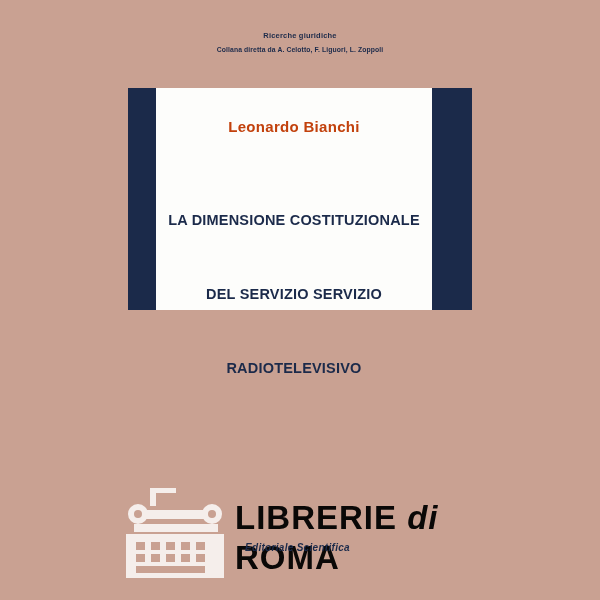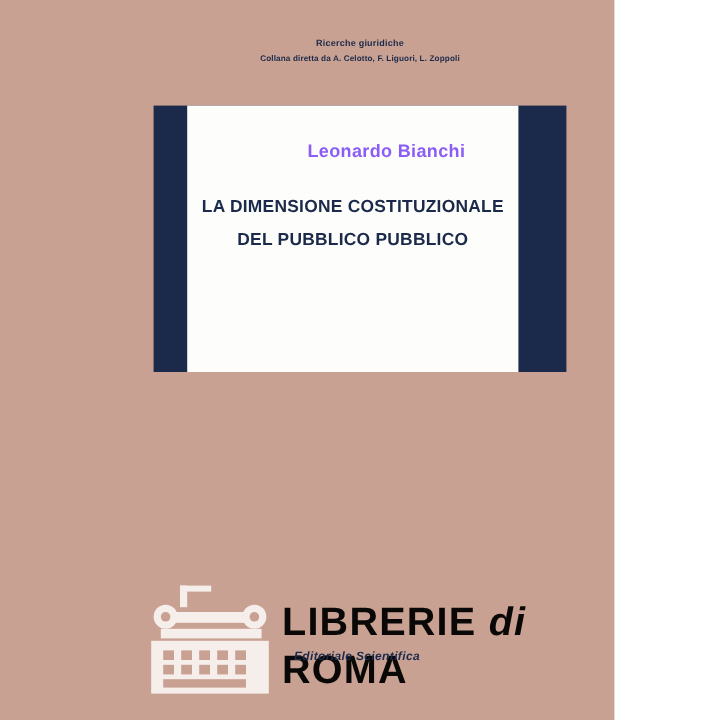--- a/index.html
+++ b/index.html
@@ -12,21 +12,21 @@
     background: #ffffff;
     font-family: "Liberation Sans", sans-serif;
     overflow: hidden;
   }
 
   
   .cover {
     position: absolute;
     left: 0;
     top: 0;
-    width: 512px;
+    width: 600px;
     height: 600px;
     background: #c9a192;
   }
 
   .series-block {
     position: absolute;
     left: 0;
     top: 30px;
     width: 600px;
     text-align: center;
@@ -63,40 +63,39 @@
     height: 222px;
     background: #fdfdfb;
   }
 
   .author {
     position: absolute;
     left: 0;
     top: 30px;
     width: 276px;
     text-align: center;
-    color: #8b5cf6;
+    color: #c2410c;
     font-size: 15px;
     font-weight: bold;
     letter-spacing: 0.3px;
-    padding-left: 28px;
   }
 
   .booktitle {
     position: absolute;
     left: 8px;
     top: 72px;
     width: 260px;
     text-align: center;
     color: #1b2a4a;
     font-size: 14.5px;
     font-weight: bold;
     line-height: 27px;
     letter-spacing: 0.2px;
   }
-  .booktitle div { white-space: nowrap; }
+  .booktitle div { white-space: nowrap; margin-top: 47px; }
 
   
   .watermark {
     position: absolute;
     left: 95px;
     top: 480px;
     width: 420px;
     height: 105px;
   }
 
@@ -147,21 +146,22 @@
     <div class="series-title">Ricerche giuridiche</div>
     <div class="series-sub">Collana diretta da A. Celotto, F. Liguori, L. Zoppoli</div>
   </div>
 
   <div class="title-band"></div>
 
   <div class="title-panel">
     <div class="author">Leonardo Bianchi</div>
     <div class="booktitle">
       <div>LA DIMENSIONE COSTITUZIONALE</div>
-      <div>DEL PUBBLICO PUBBLICO</div>
+      <div>DEL SERVIZIO SERVIZIO</div>
+      <div>RADIOTELEVISIVO</div>
     </div>
   </div>
 
   <div class="watermark">
 
     <div class="wm-icon">
       <svg viewBox="0 0 110 96" width="110" height="96" xmlns="http://www.w3.org/2000/svg">
         <g fill="#ffffff">
           <rect x="30" y="4" width="6" height="18"></rect>
           <rect x="30" y="4" width="26" height="5"></rect>

